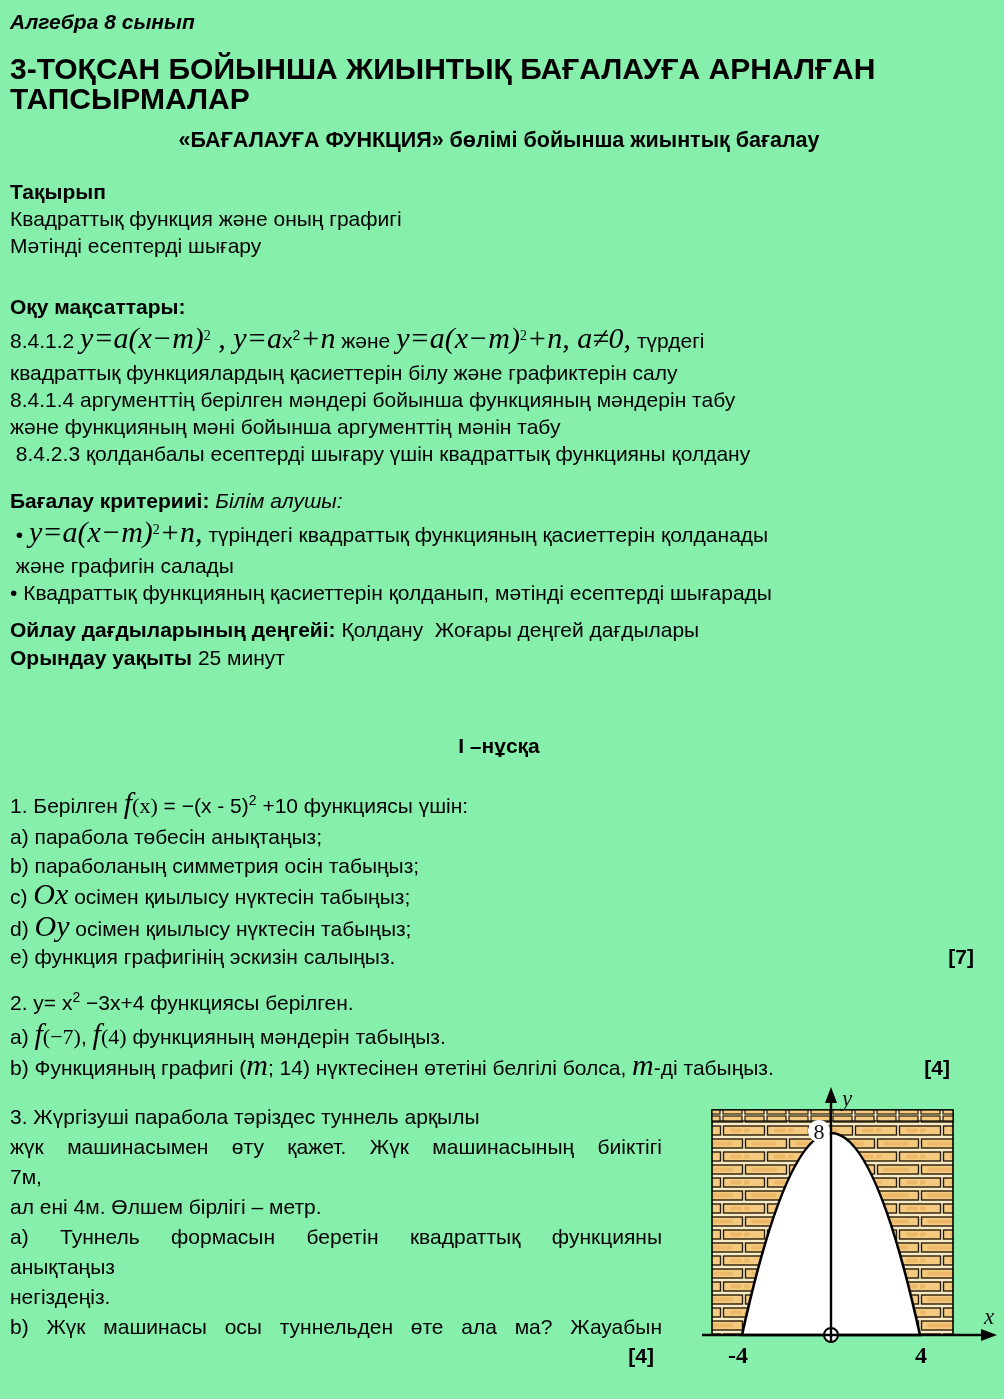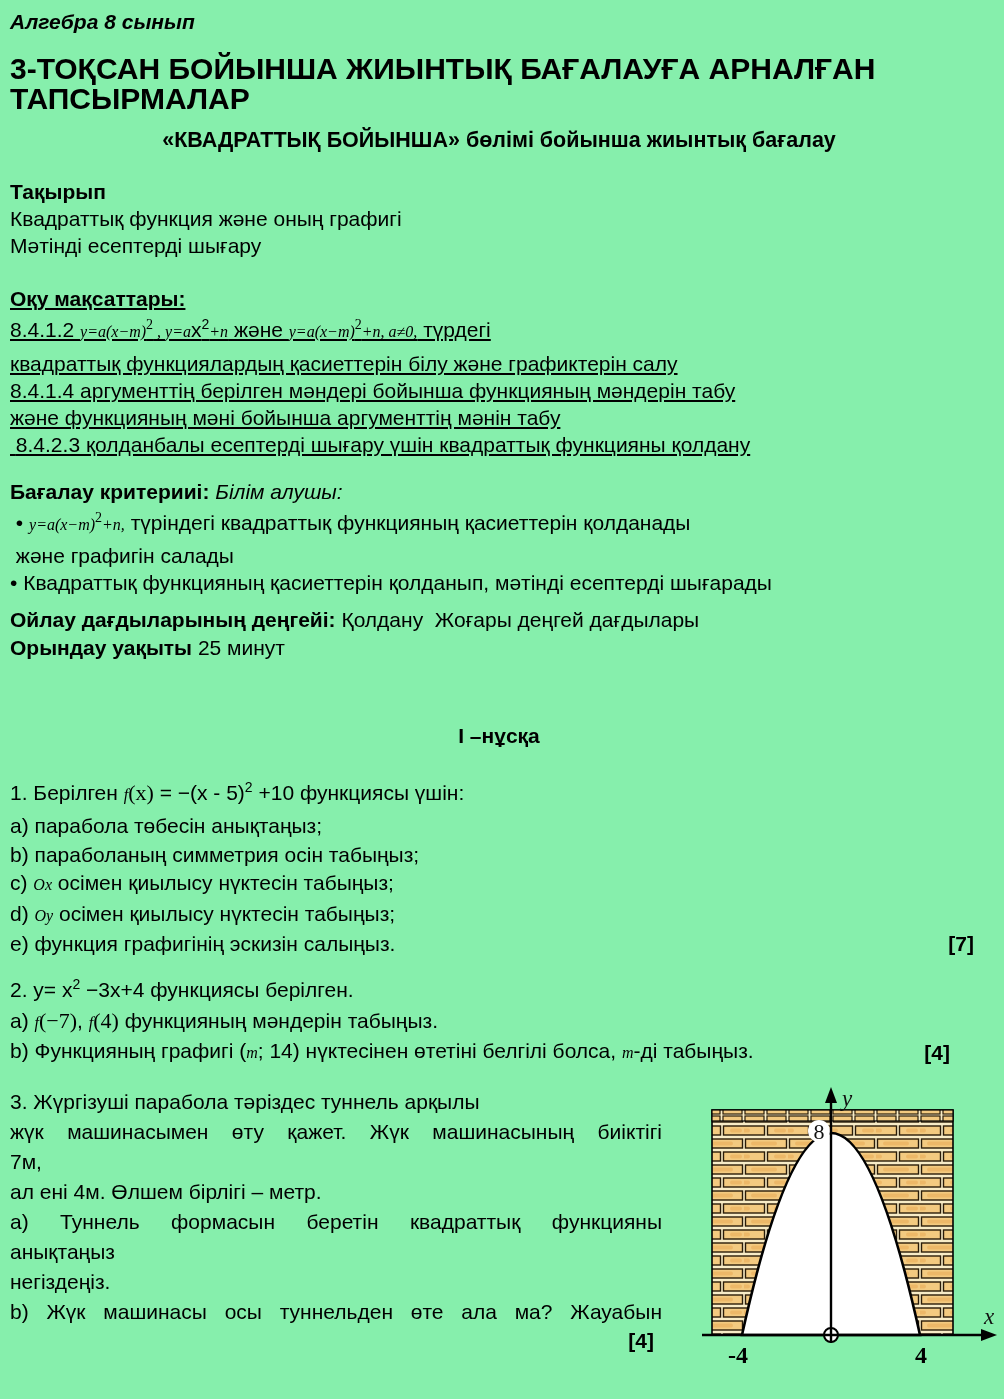--- a/index.html
+++ b/index.html
@@ -12,29 +12,29 @@
   .line {white-space:pre-wrap;}
   .b {font-weight:bold;}
   .i {font-style:italic;}
   .center {text-align:center;}
   .lh27 {line-height:27px;}
   .lh28 {line-height:28px;}
   .lh285 {line-height:28.5px;}
   .lh30 {line-height:30px;}
   .tall {line-height:34px;}
   .tall36 {line-height:36px;}
-  .math {font-family:"Liberation Serif", serif; font-style:italic; font-size:16px;}
+  .math {font-family:"Liberation Serif", serif; font-style:italic; font-size:30px;}
   .math-r {font-family:"Liberation Serif", serif; font-size:22px;}
   .sup {vertical-align:super; font-size:14px; line-height:0;}
   .ser {font-family:"Liberation Serif", serif; font-style:normal;}
   #subject {line-height:28px; font-size:21px;}
   #title1 {margin-top:18px; line-height:30px; font-size:30px;}
   #title2 {margin-top:12px; line-height:28px; font-size:21.5px; text-align:center;}
   .topic {margin-top:24px;}
-  .objectives {margin-top:26px;text-decoration:underline;}
+  .objectives {margin-top:34px;}
   .criteria {margin-top:20px;}
   .skills {margin-top:10px;}
   .variant {margin-top:60px; line-height:28px;}
   .p1 {margin-top:26px;}
   .p2 {margin-top:14px;}
   .p3 {margin-top:20px; width:652px;}
   .score-row {display:flex; justify-content:space-between; align-items:flex-end; padding-right:14px;}
   .score-row-b {display:flex; justify-content:space-between; align-items:flex-end; padding-right:38px;}
   .just {text-align:justify; text-align-last:justify;}
   .p3score {text-align:right; padding-right:8px; line-height:28px;}
@@ -42,21 +42,21 @@
   svg text {font-family:"Liberation Serif", serif;}
 </style>
 </head>
 <body>
 
 <div class="page">
   <div class="content">
 
     <div id="subject" class="b i line">Алгебра 8 сынып</div>
     <div id="title1" class="b line">3-ТОҚСАН БОЙЫНША ЖИЫНТЫҚ БАҒАЛАУҒА АРНАЛҒАН ТАПСЫРМАЛАР</div>
-    <div id="title2" class="b line">«КВАДРАТТЫҚ БОЙЫНША» бөлімі бойынша жиынтық бағалау</div>
+    <div id="title2" class="b line">«БАҒАЛАУҒА ФУНКЦИЯ» бөлімі бойынша жиынтық бағалау</div>
 
     <div class="topic">
       <div class="b lh27 line">Тақырып</div>
       <div class="lh27 line">Квадраттық функция және оның графигі</div>
       <div class="lh27 line">Мәтінді есептерді шығару</div>
     </div>
 
     <div class="objectives">
       <div class="b lh27 line">Оқу мақсаттары:</div>
       <div class="tall36 line"><span>8.4.1.2 </span><span class="math">y=a(x−m)</span><span class="sup ser">2</span><span class="math"> , </span><span class="math">y=a</span><span>х</span><span class="sup">2</span><span class="math">+n</span><span> және </span><span class="math">y=a(x−m)</span><span class="sup ser">2</span><span class="math">+n, a≠0,</span><span> түрдегі</span></div>

